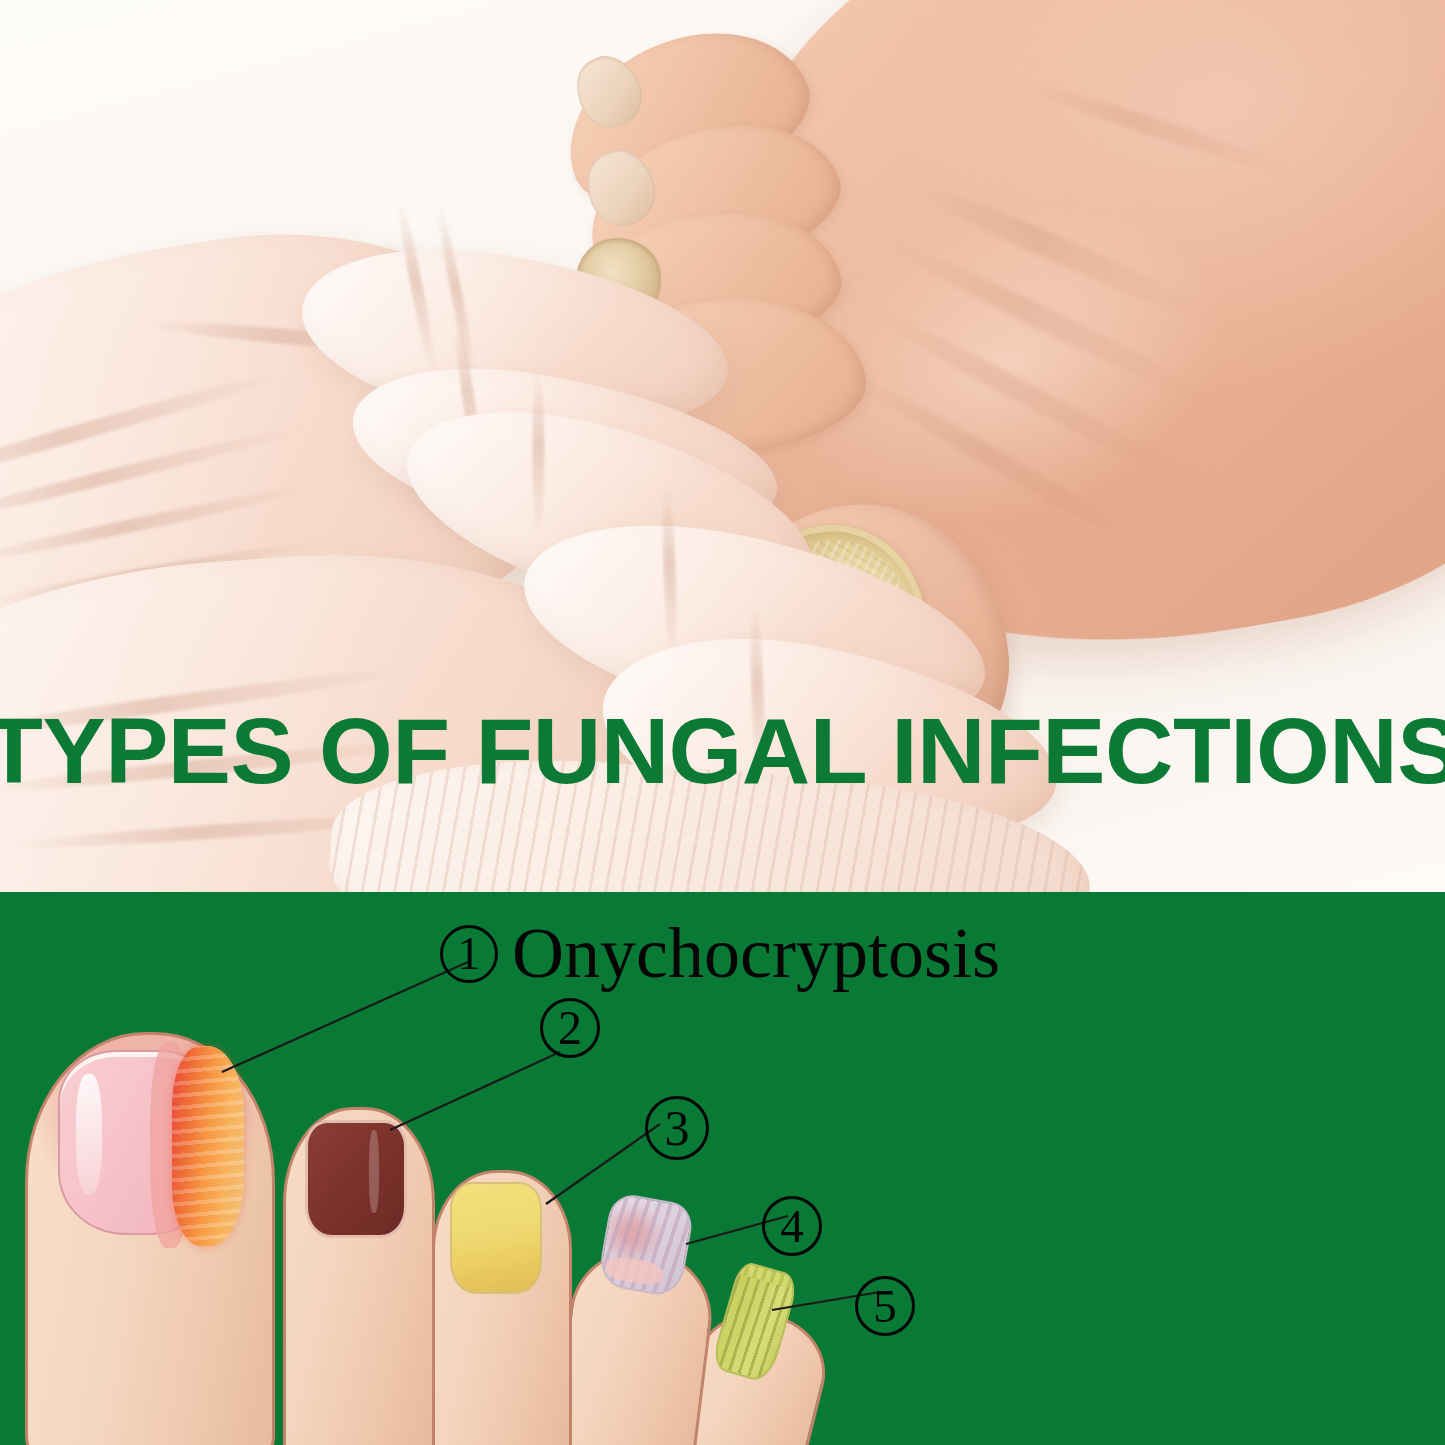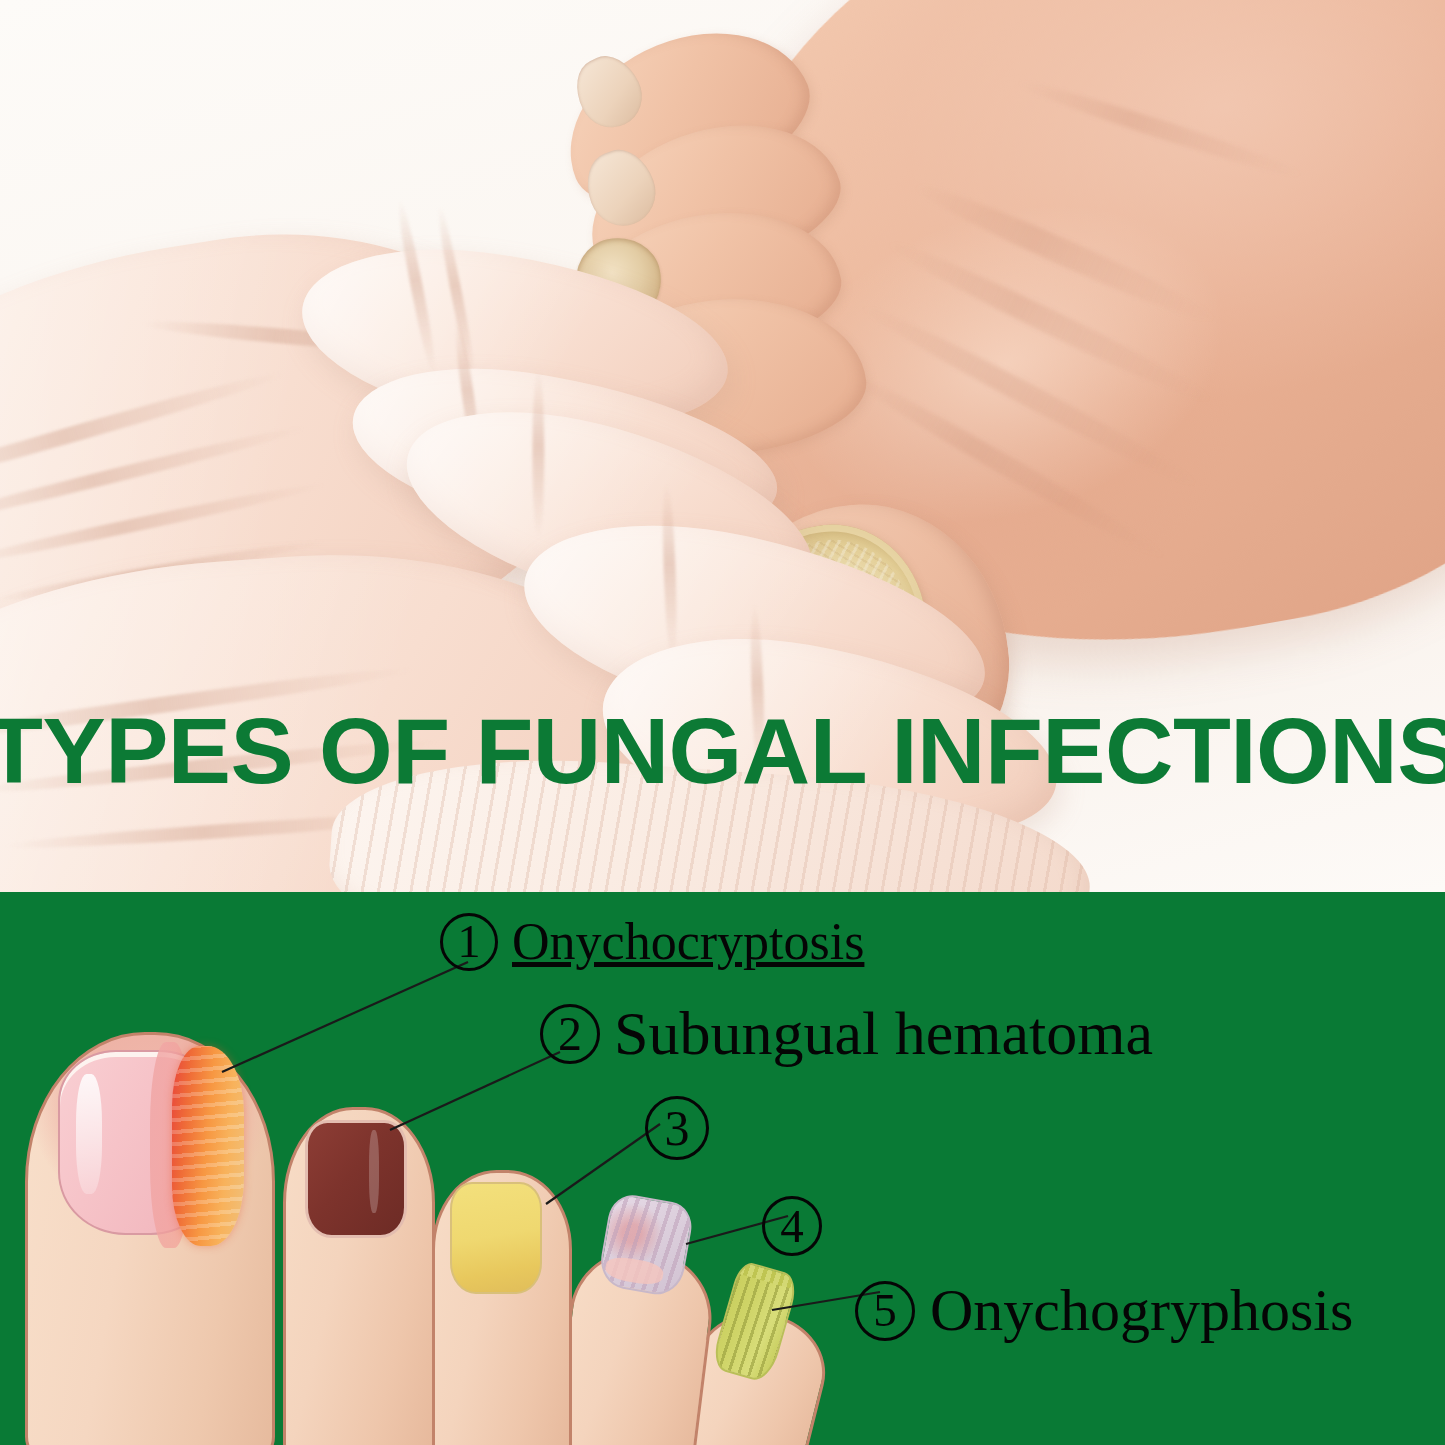--- a/index.html
+++ b/index.html
@@ -209,21 +209,21 @@
 
   
   #row1 { left:440px;  top:912px;  }
   #row2 { left:540px;  top:998px;  }
   #row3 { left:645px;  top:1096px; }
   #row4 { left:762px;  top:1196px; }
   #row5 { left:855px;  top:1276px; }
   #row1,#row2,#row3,#row4,#row5 { position:absolute; }
 
   #row1 .num{ width:58px;height:58px;font-size:46px; }
-  #row1 .lbl{ font-size:52px; margin-left:14px;text-decoration:underline; }
+  #row1 .lbl{ font-size:72px; margin-left:14px; }
 
   #row2 .num{ width:60px;height:60px;font-size:48px; }
   #row2 .lbl{ font-size:62px; margin-left:14px; }
 
   #row3 .num{ width:64px;height:64px;font-size:50px; }
   #row3 .lbl{ font-size:66px; margin-left:16px; }
 
   #row4 .num{ width:60px;height:60px;font-size:47px; }
   #row4 .lbl{ font-size:58px; margin-left:15px; }
 
@@ -461,26 +461,24 @@
 
     <div id="list"></div>
   </div>
 
   <div class="row" id="row1">
     <span class="num">1</span>
     <span class="lbl">Onychocryptosis</span>
   </div>
   <div class="row" id="row2">
     <span class="num">2</span>
-    <span class="lbl">Subungual hematoma</span>
   </div>
   <div class="row" id="row3">
     <span class="num">3</span>
   </div>
   <div class="row" id="row4">
     <span class="num">4</span>
   </div>
   <div class="row" id="row5">
     <span class="num">5</span>
-    <span class="lbl">Onychogryphosis</span>
   </div>
 
 </div>
 
 </body></html>

